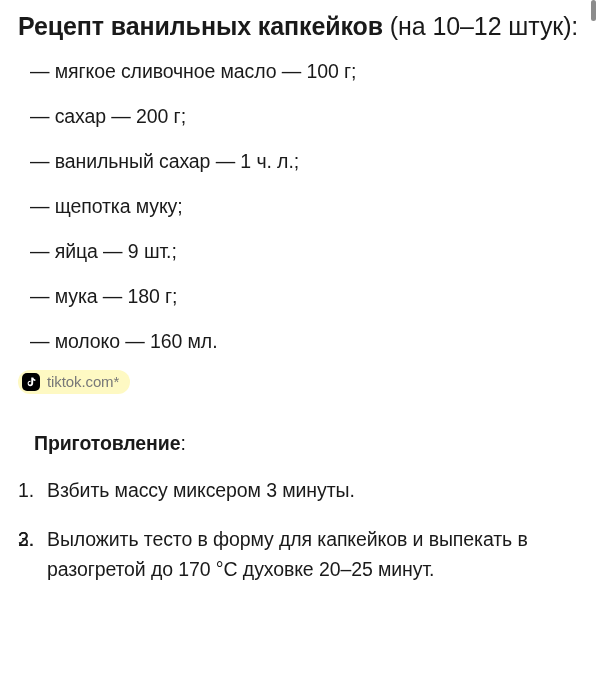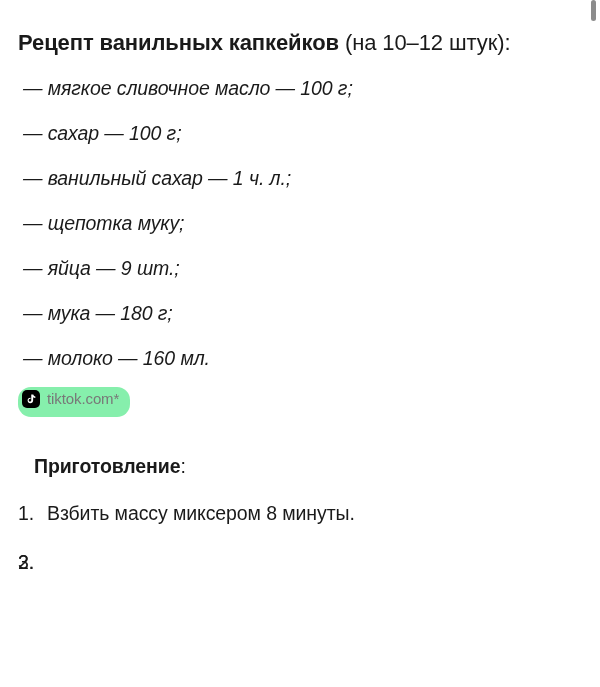--- a/index.html
+++ b/index.html
@@ -19,59 +19,58 @@
   }
 
   .page {
     padding: 0 18px;
     width: 600px;
   }
 
   
   .recipe-title {
     margin: 0;
-    padding-top: 30px;
-    font-size: 22px;
+    padding-top: 13px;
+    font-size: 25px;
     line-height: 26px;
     font-weight: 400;
     color: #1a1a1a;
     letter-spacing: -0.1px;
     white-space: nowrap;
   }
   .recipe-title .strong {
     font-weight: 700;
   }
 
   
   .ingredients {
     list-style: none;
-    margin: 5px;
+    margin: 12px;
     padding: 0;
-    font-style: italic;
   }
   .ingredient {
     font-size: 19.5px;
     line-height: 26px;
     color: #1a1a1a;
     letter-spacing: -0.1px;
     margin-top: 19px;
     white-space: nowrap;
   }
 
   
   .source-badge-row {
     margin-top: 16px;
   }
   .source-badge {
     display: inline-flex;
     align-items: center;
     gap: 7px;
-    background: #86efac;
+    background: #fef9c3;
     border-radius: 13px;
-    padding: 3px 11px 9px 4px;
+    padding: 3px 11px 3px 4px;
     cursor: pointer;
   }
   .tiktok-icon {
     width: 18px;
     height: 18px;
     border-radius: 5px;
     background: #000000;
     display: inline-flex;
     align-items: center;
     justify-content: center;
@@ -147,21 +146,21 @@
 <body>
 
 <div class="page">
 
   <h1 class="recipe-title">
     <span class="strong">Рецепт ванильных капкейков</span><span> (на 10–12 штук):</span>
   </h1>
 
   <ul class="ingredients">
     <li class="ingredient">— мягкое сливочное масло — 100 г;</li>
-    <li class="ingredient">— сахар — 100 г;</li>
+    <li class="ingredient">— сахар — 200 г;</li>
     <li class="ingredient">— ванильный сахар — 1 ч. л.;</li>
     <li class="ingredient">— щепотка муку;</li>
     <li class="ingredient">— яйца — 9 шт.;</li>
     <li class="ingredient">— мука — 180 г;</li>
     <li class="ingredient">— молоко — 160 мл.</li>
   </ul>
 
   <div class="source-badge-row">
     <span class="source-badge">
       <span class="tiktok-icon">
@@ -173,27 +172,28 @@
     </span>
   </div>
 
   <h2 class="steps-title">
     <span class="strong">Приготовление</span><span>:</span>
   </h2>
 
   <ol class="steps">
     <li class="step">
       <span class="step-marker">1.</span>
-      <span class="step-text">Взбить массу миксером 8 минуты.</span>
+      <span class="step-text">Взбить массу миксером 3 минуты.</span>
     </li>
     <li class="step">
       <span class="step-marker">2.</span>
     </li>
     <li class="step">
       <span class="step-marker">3.</span>
+      <span class="step-text">Выложить тесто в форму для капкейков и выпекать в разогретой до 170 °C духовке 20–25 минут.</span>
     </li>
   </ol>
 
 </div>
 
 <div class="scrollbar-track">
   <div class="scrollbar-thumb"></div>
 </div>
 
 </body></html>

